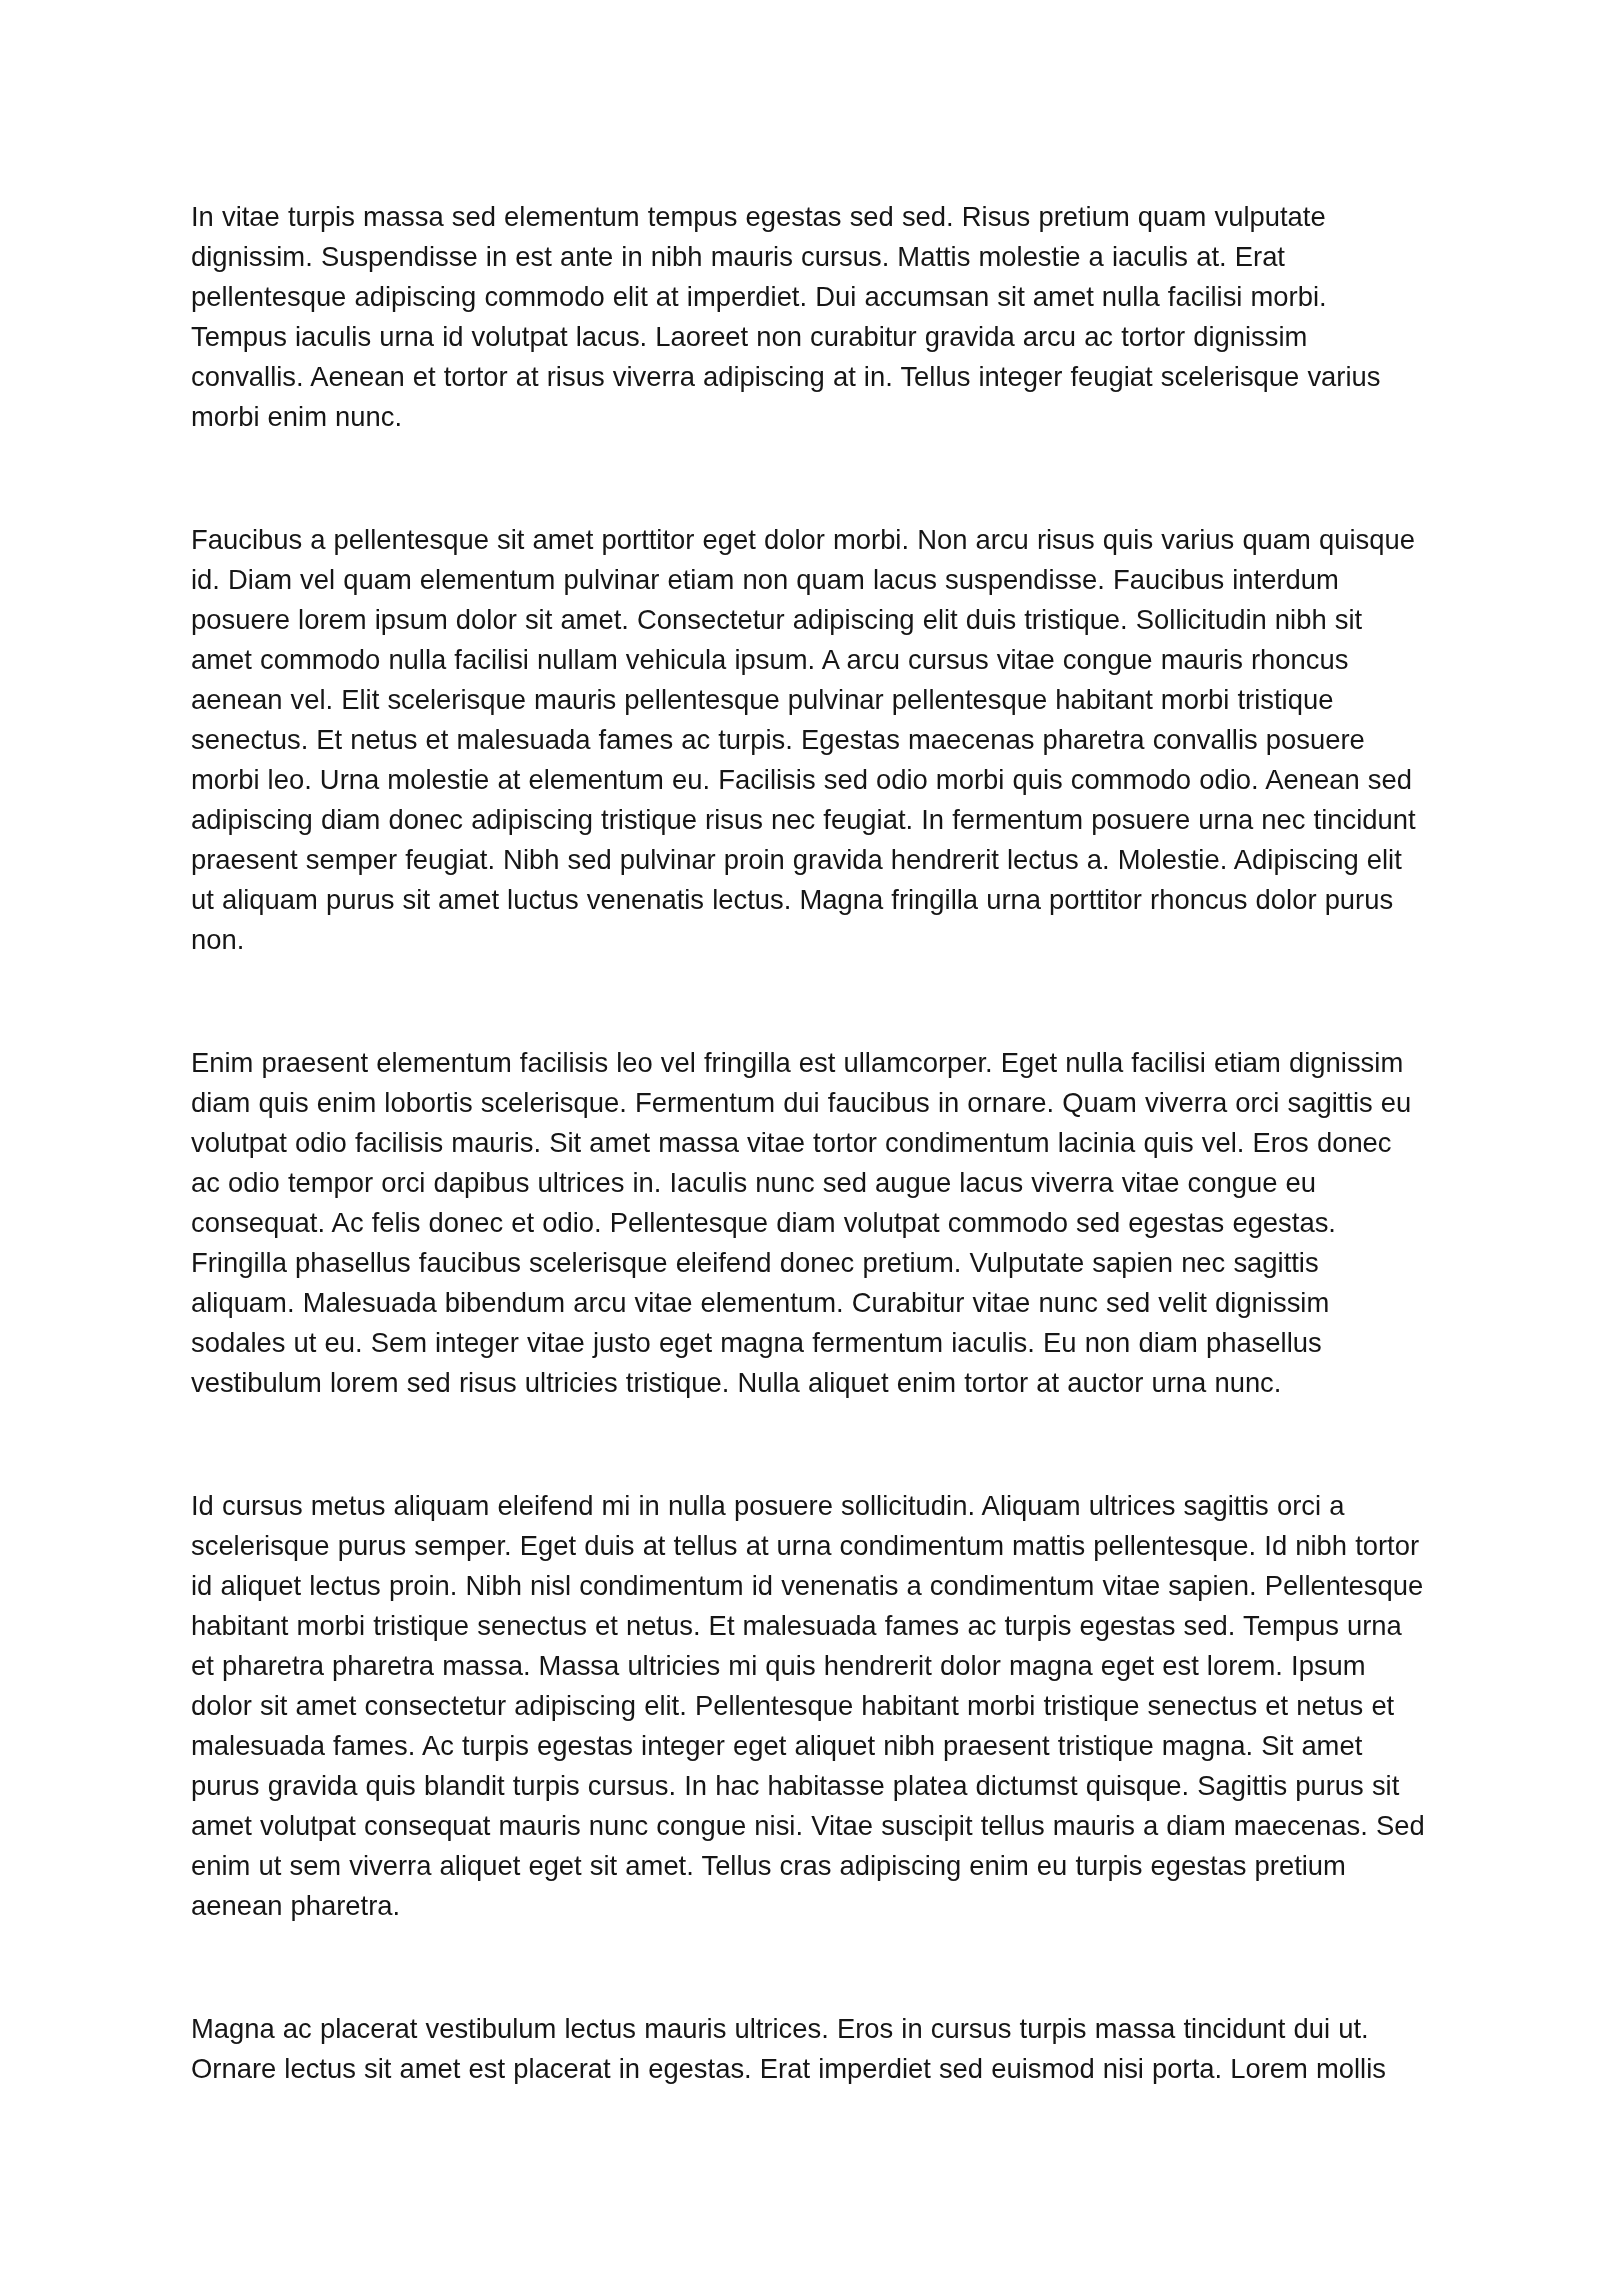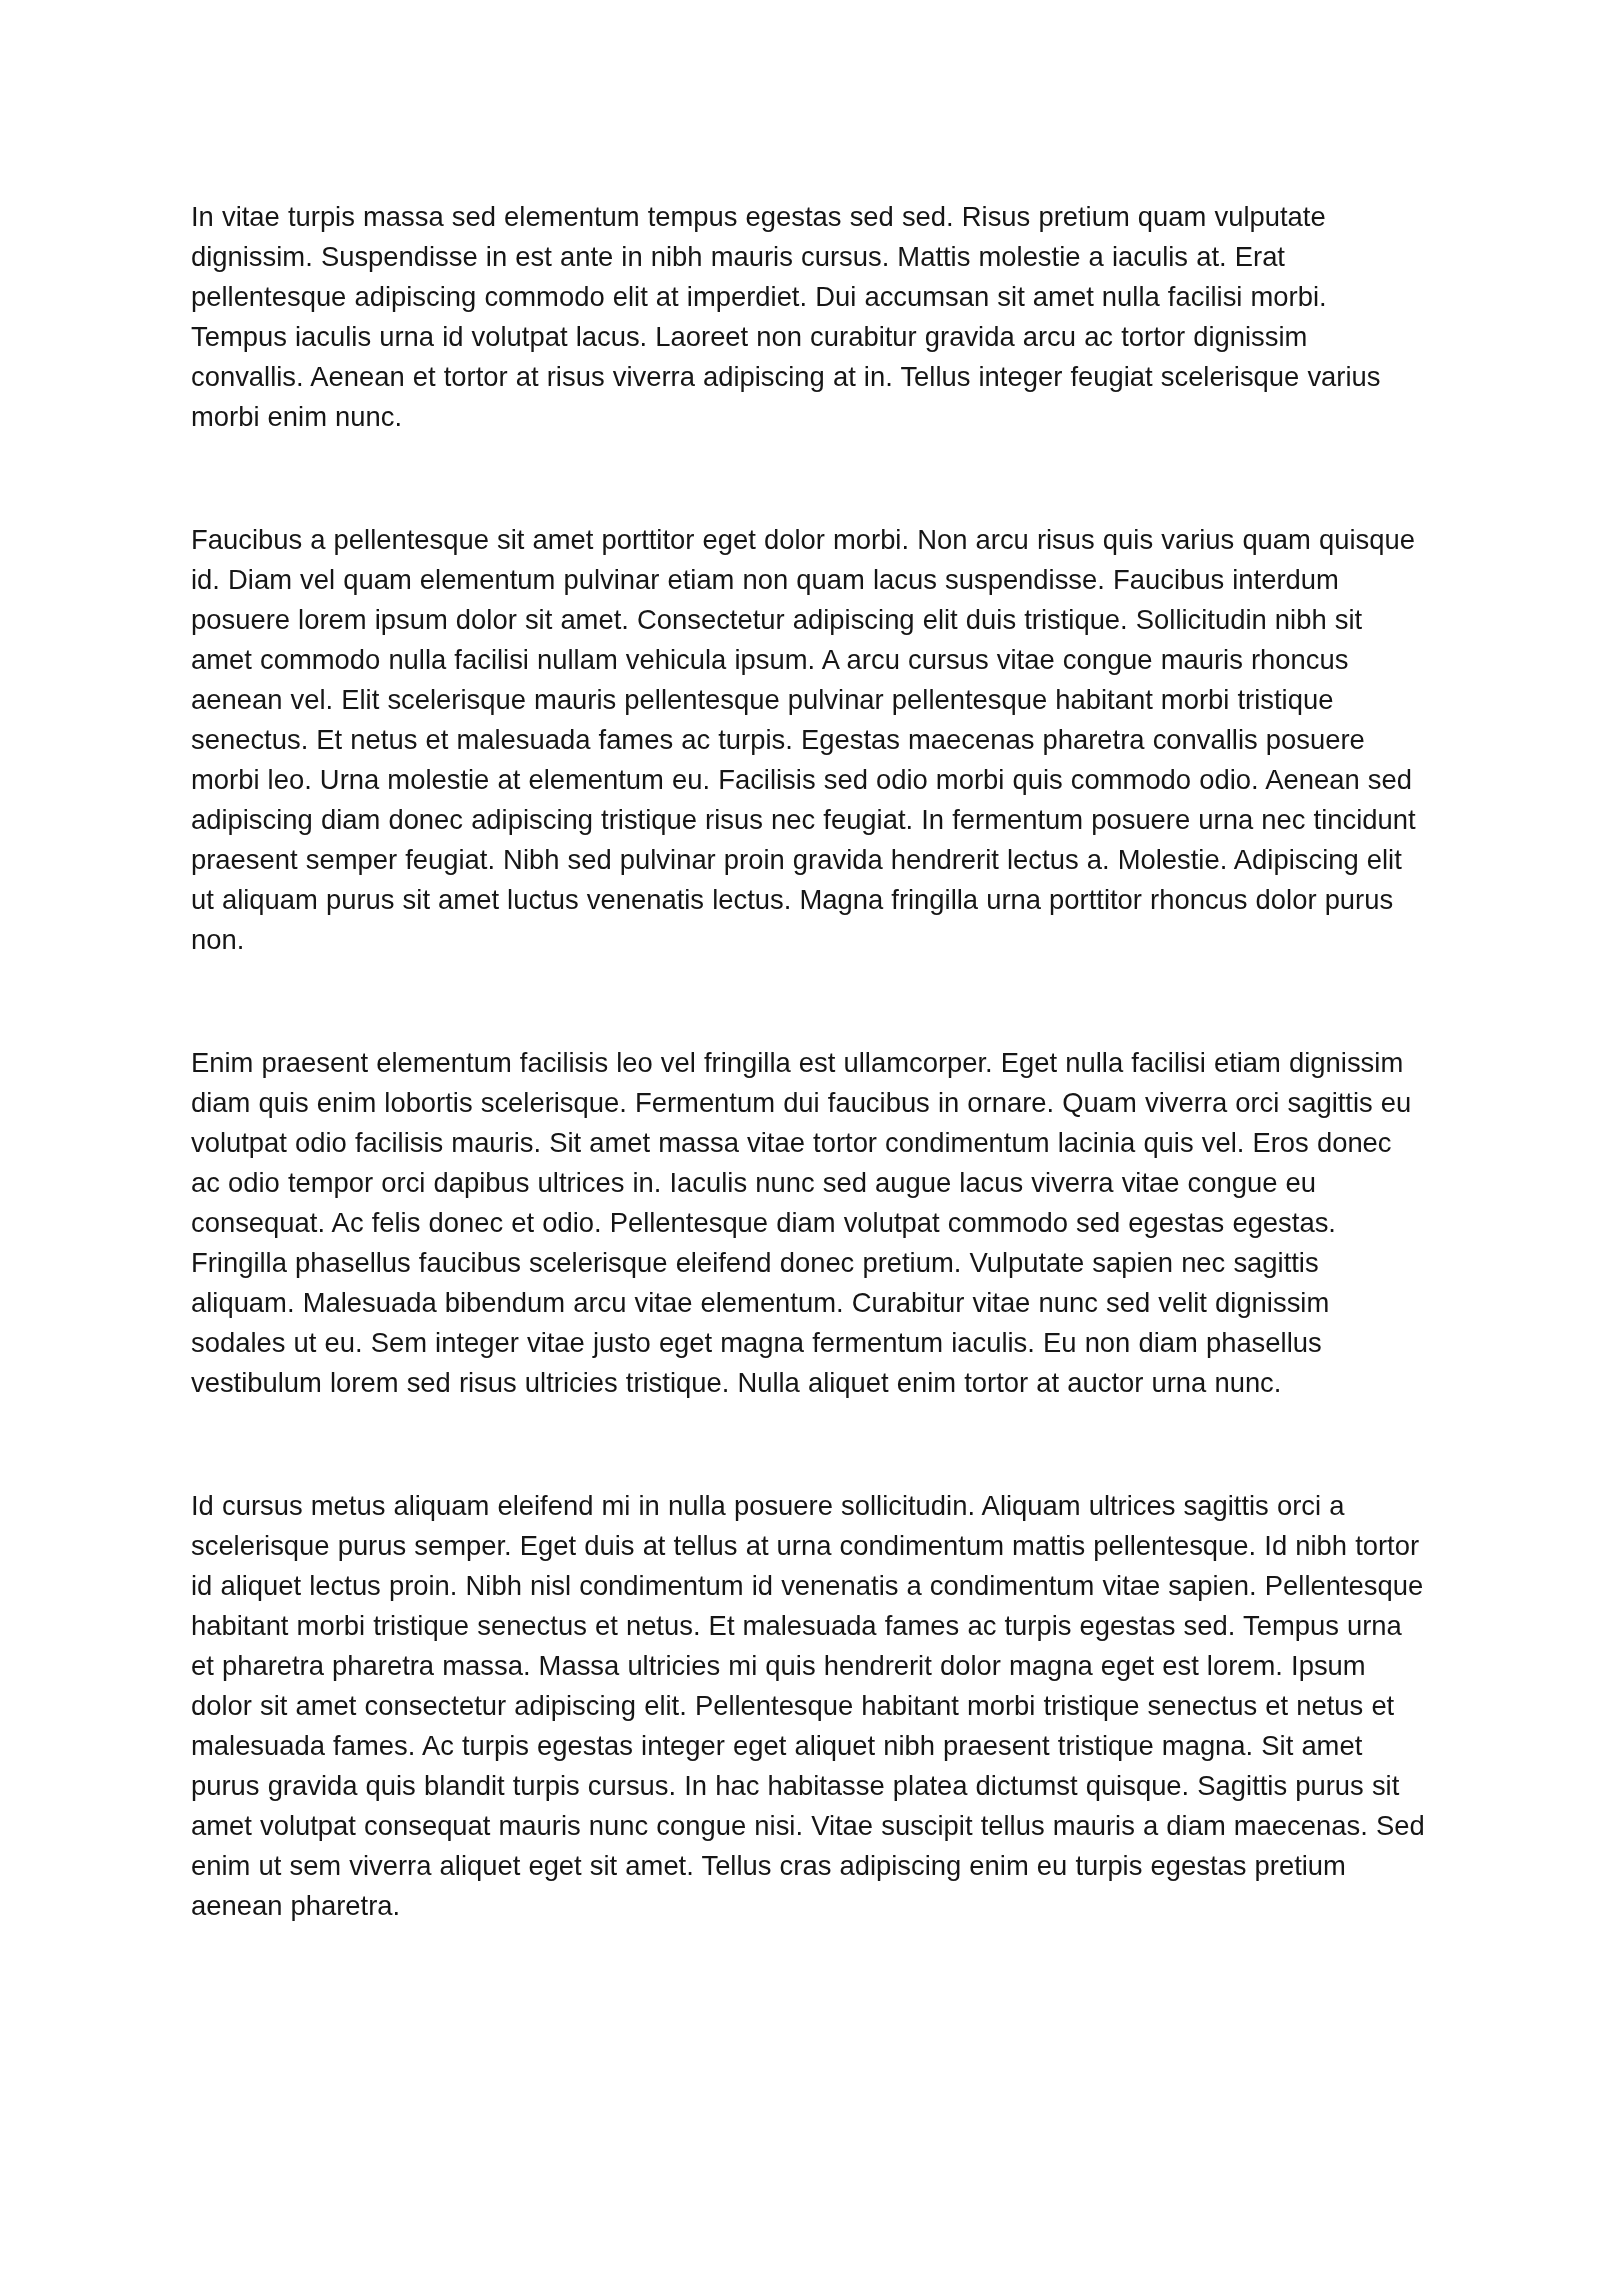--- a/index.html
+++ b/index.html
@@ -28,14 +28,15 @@
   }
 </style>
 </head>
 <body>
 
 <div class="page">
   <p>In vitae turpis massa sed elementum tempus egestas sed sed. Risus pretium quam vulputate dignissim. Suspendisse in est ante in nibh mauris cursus. Mattis molestie a iaculis at. Erat pellentesque adipiscing commodo elit at imperdiet. Dui accumsan sit amet nulla facilisi morbi. Tempus iaculis urna id volutpat lacus. Laoreet non curabitur gravida arcu ac tortor dignissim convallis. Aenean et tortor at risus viverra adipiscing at in. Tellus integer feugiat scelerisque varius morbi enim nunc.</p>
   <p>Faucibus a pellentesque sit amet porttitor eget dolor morbi. Non arcu risus quis varius quam quisque id. Diam vel quam elementum pulvinar etiam non quam lacus suspendisse. Faucibus interdum posuere lorem ipsum dolor sit amet. Consectetur adipiscing elit duis tristique. Sollicitudin nibh sit amet commodo nulla facilisi nullam vehicula ipsum. A arcu cursus vitae congue mauris rhoncus aenean vel. Elit scelerisque mauris pellentesque pulvinar pellentesque habitant morbi tristique senectus. Et netus et malesuada fames ac turpis. Egestas maecenas pharetra convallis posuere morbi leo. Urna molestie at elementum eu. Facilisis sed odio morbi quis commodo odio. Aenean sed adipiscing diam donec adipiscing tristique risus nec feugiat. In fermentum posuere urna nec tincidunt praesent semper feugiat. Nibh sed pulvinar proin gravida hendrerit lectus a. Molestie. Adipiscing elit ut aliquam purus sit amet luctus venenatis lectus. Magna fringilla urna porttitor rhoncus dolor purus non.</p>
   <p>Enim praesent elementum facilisis leo vel fringilla est ullamcorper. Eget nulla facilisi etiam dignissim diam quis enim lobortis scelerisque. Fermentum dui faucibus in ornare. Quam viverra orci sagittis eu volutpat odio facilisis mauris. Sit amet massa vitae tortor condimentum lacinia quis vel. Eros donec ac odio tempor orci dapibus ultrices in. Iaculis nunc sed augue lacus viverra vitae congue eu consequat. Ac felis donec et odio. Pellentesque diam volutpat commodo sed egestas egestas. Fringilla phasellus faucibus scelerisque eleifend donec pretium. Vulputate sapien nec sagittis aliquam. Malesuada bibendum arcu vitae elementum. Curabitur vitae nunc sed velit dignissim sodales ut eu. Sem integer vitae justo eget magna fermentum iaculis. Eu non diam phasellus vestibulum lorem sed risus ultricies tristique. Nulla aliquet enim tortor at auctor urna nunc.</p>
   <p>Id cursus metus aliquam eleifend mi in nulla posuere sollicitudin. Aliquam ultrices sagittis orci a scelerisque purus semper. Eget duis at tellus at urna condimentum mattis pellentesque. Id nibh tortor id aliquet lectus proin. Nibh nisl condimentum id venenatis a condimentum vitae sapien. Pellentesque habitant morbi tristique senectus et netus. Et malesuada fames ac turpis egestas sed. Tempus urna et pharetra pharetra massa. Massa ultricies mi quis hendrerit dolor magna eget est lorem. Ipsum dolor sit amet consectetur adipiscing elit. Pellentesque habitant morbi tristique senectus et netus et malesuada fames. Ac turpis egestas integer eget aliquet nibh praesent tristique magna. Sit amet purus gravida quis blandit turpis cursus. In hac habitasse platea dictumst quisque. Sagittis purus sit amet volutpat consequat mauris nunc congue nisi. Vitae suscipit tellus mauris a diam maecenas. Sed enim ut sem viverra aliquet eget sit amet. Tellus cras adipiscing enim eu turpis egestas pretium aenean pharetra.</p>
+  <p>Magna ac placerat vestibulum lectus mauris ultrices. Eros in cursus turpis massa tincidunt dui ut. Ornare lectus sit amet est placerat in egestas. Erat imperdiet sed euismod nisi porta. Lorem mollis</p>
 </div>
 
 
 </body></html>

